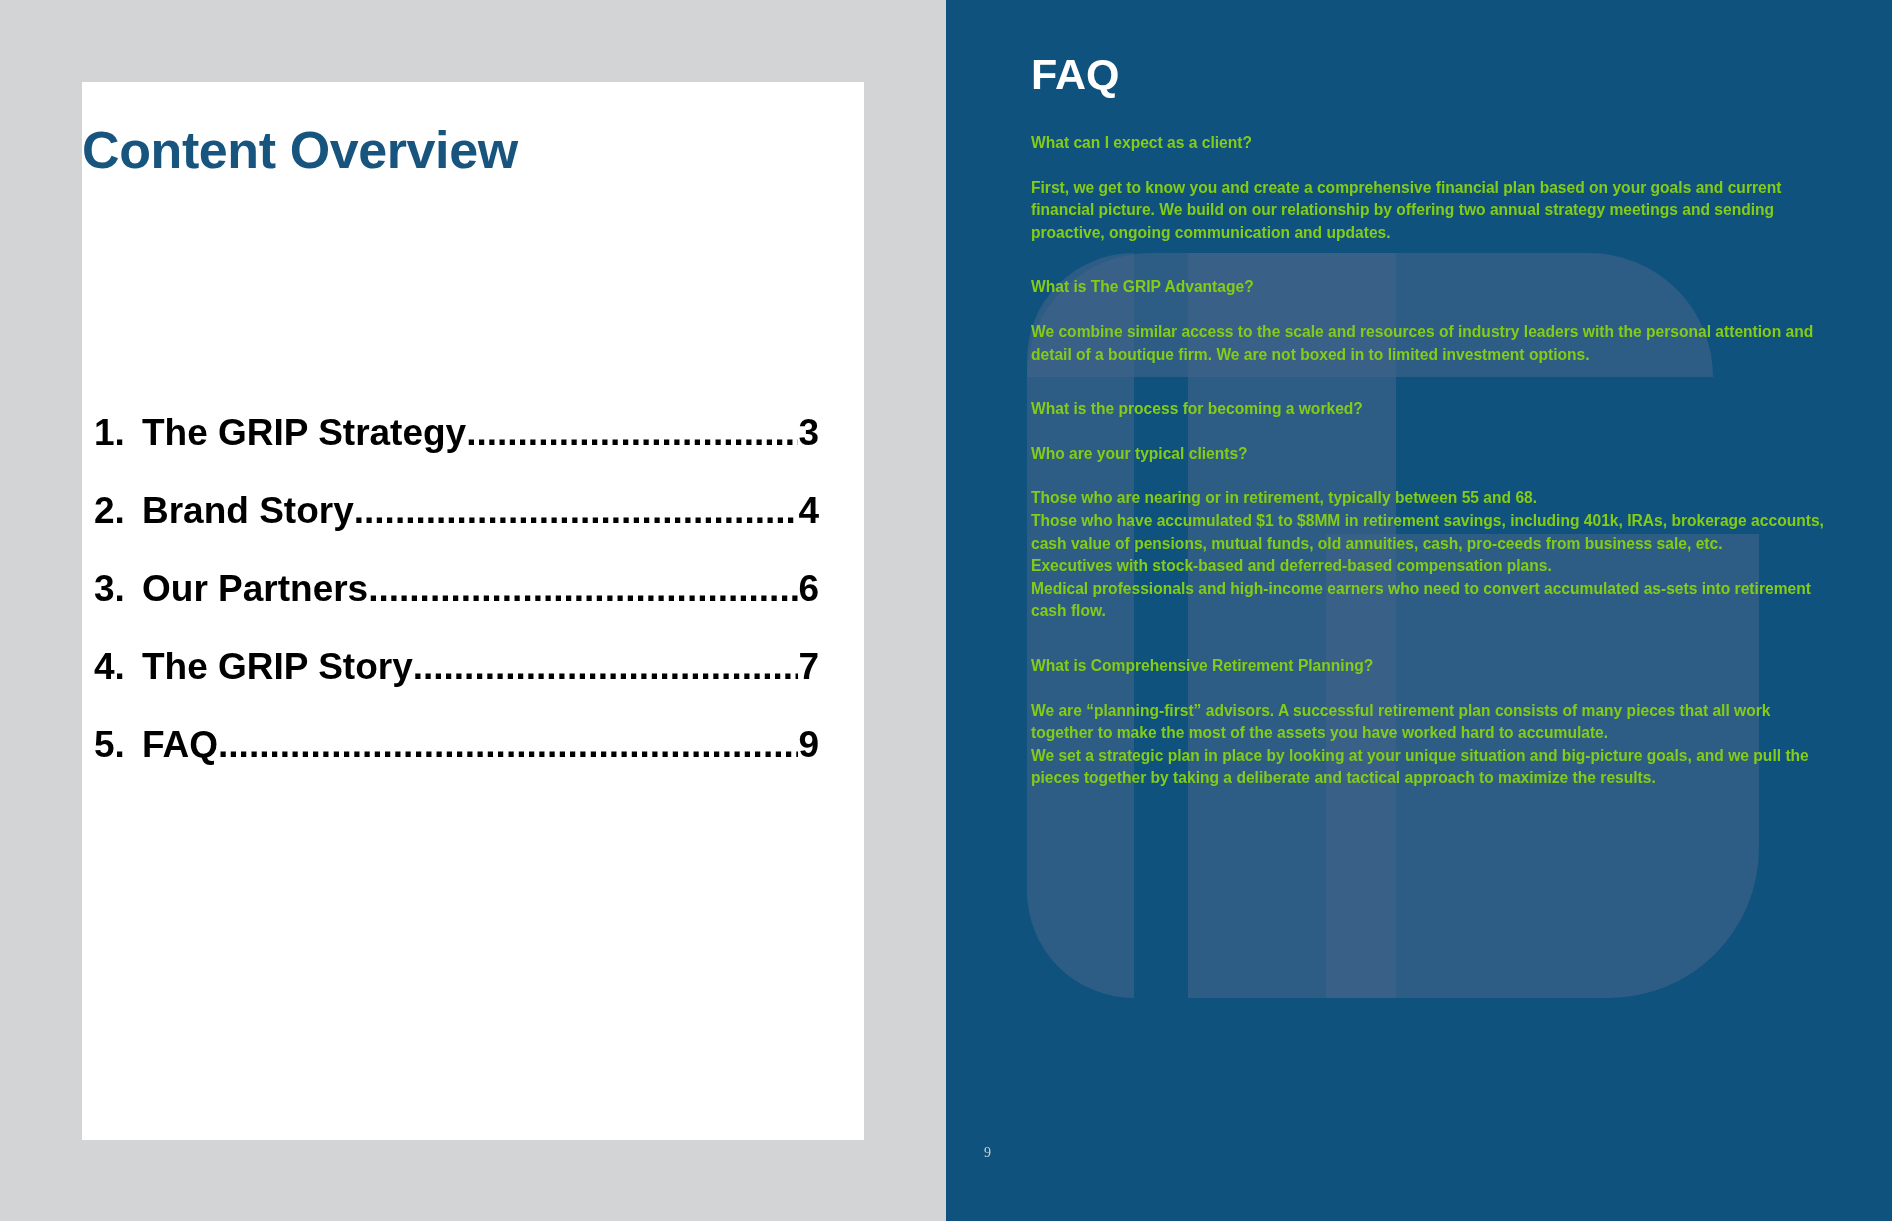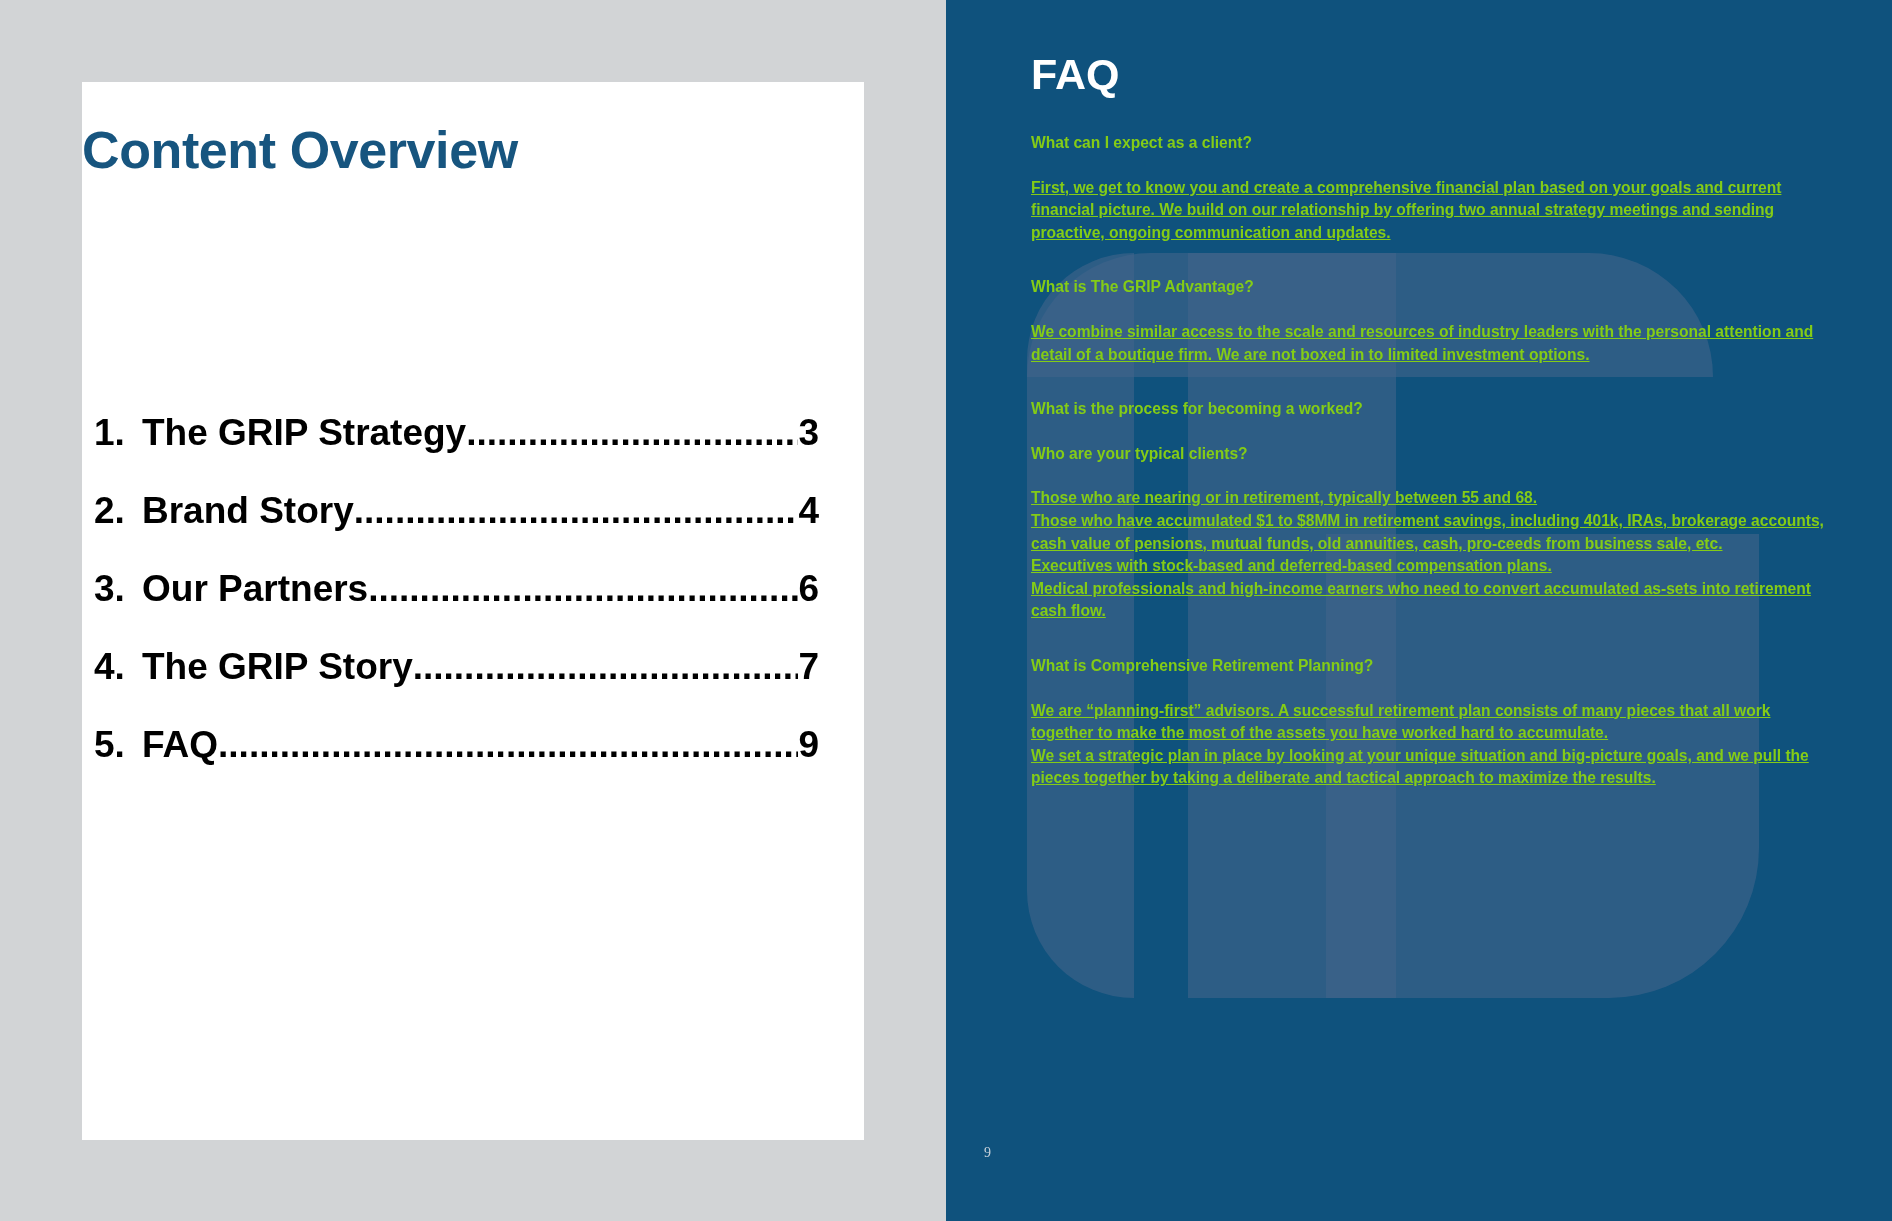--- a/index.html
+++ b/index.html
@@ -166,21 +166,20 @@
   }
   .a {
     margin: 0 0 32px 0;
     font-weight: bold;
   }
   .a-last {
     margin: 0;
   }
   .a .ln {
     display: block;
-    text-decoration: underline;
   }
 
   .page-number {
     position: absolute;
     left: 38px;
     bottom: 60px;
     color: #c9d3dc;
     font-size: 14px;
     font-weight: normal;
     font-family: "Liberation Serif", serif;

